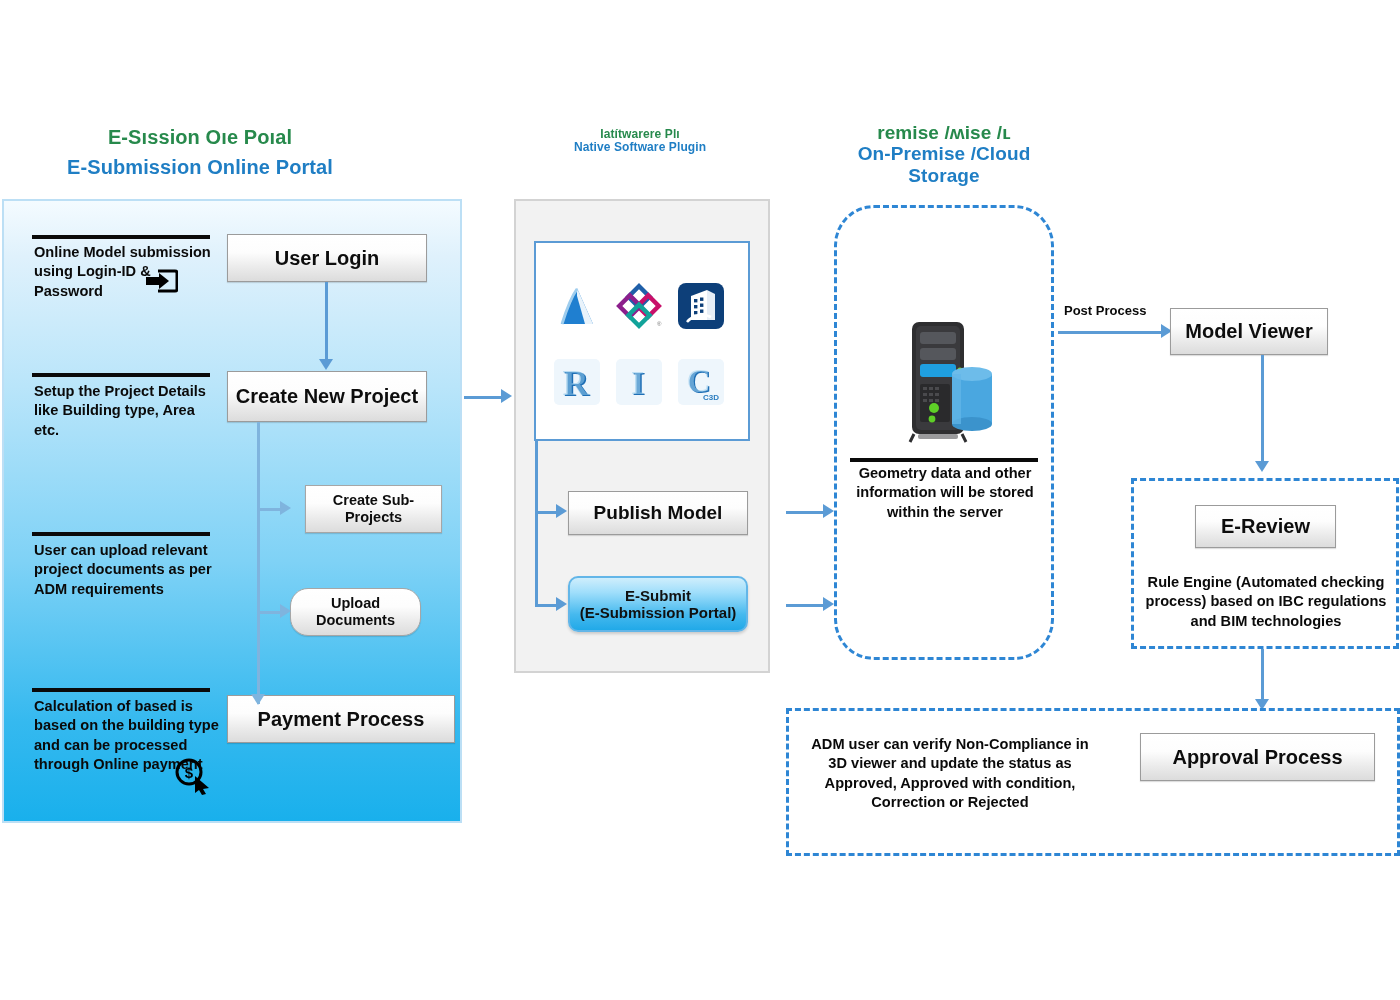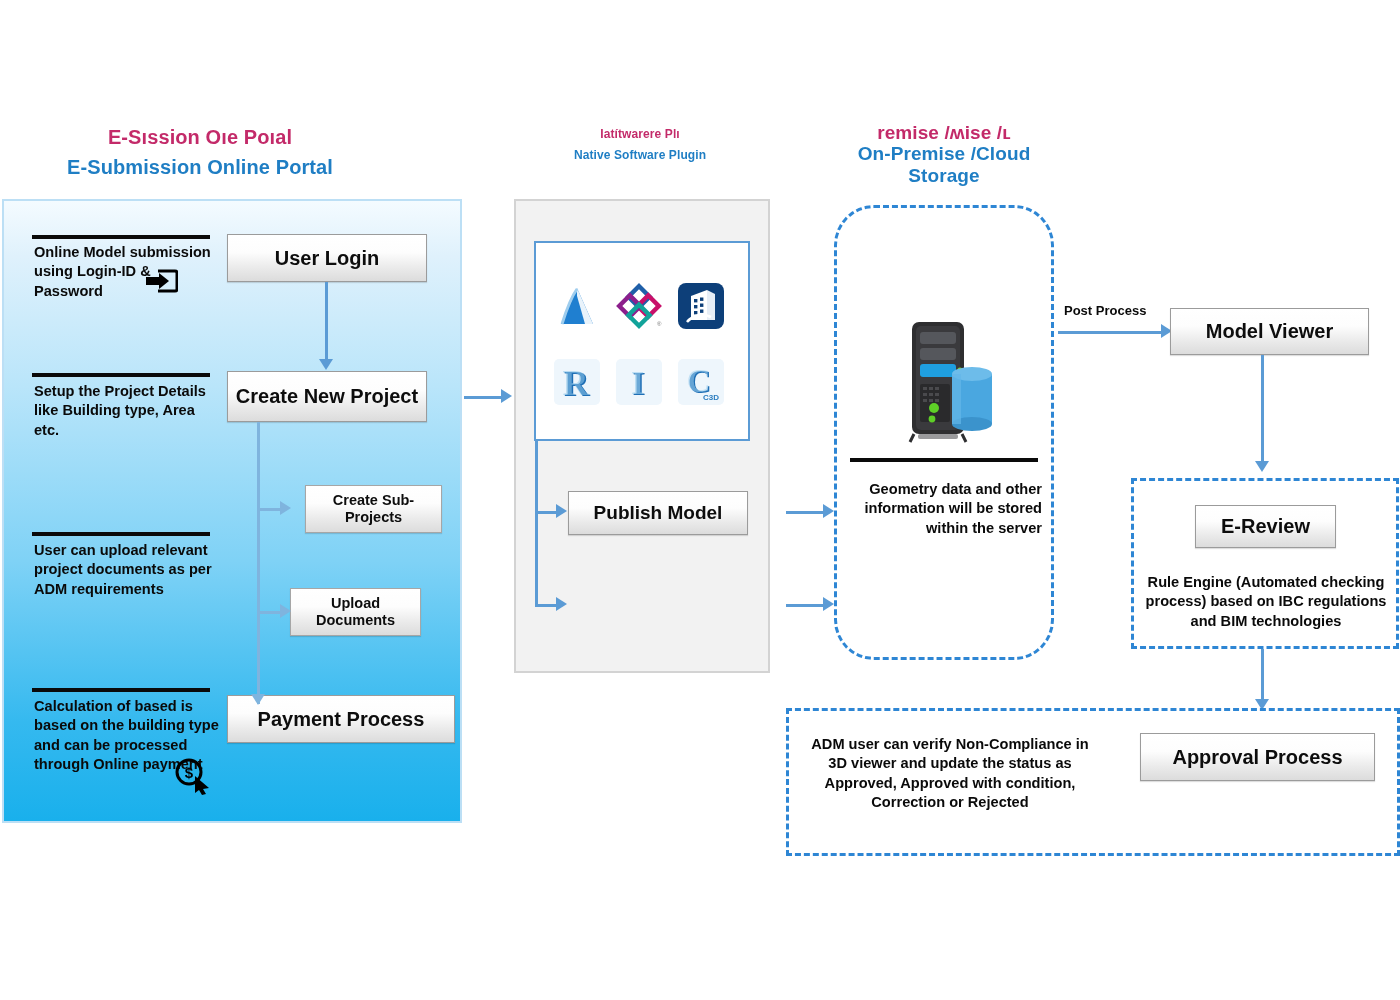--- a/index.html
+++ b/index.html
@@ -9,21 +9,21 @@
     color:#000;
   }
   .stage{position:absolute;left:0;top:0;width:1400px;height:1000px;}
 
   
   .sec-title{
     position:absolute;text-align:center;color:#1f7ec4;
     font-weight:bold;line-height:1.12;letter-spacing:.1px;
   }
   .sec-title .ghost{
-    display:block;color:#be185d;opacity:.92;
+    display:block;color:#15803d;opacity:.92;
     filter:blur(.15px);
   }
   .sec-title .real{display:block;}
 
   
   #left-panel{
     position:absolute;left:2px;top:199px;width:460px;height:624px;
     background:linear-gradient(180deg,#f4fbff 0%,#dff1fc 9%,#b9e5fa 30%,#7fd2f6 58%,#35b9ef 84%,#19b0ec 100%);
     border:2px solid #bcdff5;
     box-sizing:border-box;
@@ -105,21 +105,21 @@
 
 <div class="stage">
 
   <div class="sec-title" style="left:40px;top:126px;width:320px;font-size:20px;">
     <span class="ghost">E-Sıssion Oıe Poıal</span>
     <span class="real" style="margin-top:8px;">E-Submission Online Portal</span>
   </div>
 
   <div class="sec-title" style="left:512px;top:128px;width:256px;font-size:12px;">
     <span class="ghost">Iatítwarere Plı</span>
-    <span class="real" style="margin-top:8px;">Native Software Plugin</span>
+    <span class="real" style="">Native Software Plugin</span>
   </div>
 
   <div class="sec-title" style="left:828px;top:122px;width:232px;font-size:19px;">
     <span class="ghost">remise /ʍise /ʟ</span>
     <span class="real" style="">On-Premise /Cloud</span>
     <span class="real">Storage</span>
   </div>
 
   <div id="left-panel"></div>
 
@@ -161,21 +161,21 @@
 
   <div class="box big" style="left:227px;top:234px;width:200px;height:48px;">
     <span>User Login</span>
   </div>
   <div class="box big" style="left:227px;top:371px;width:200px;height:51px;">
     <span>Create New Project</span>
   </div>
   <div class="box small" style="left:290px;top:485px;width:137px;height:48px;margin-left:15px;">
     <span>Create Sub-Projects</span>
   </div>
-  <div class="box small" style="left:290px;top:588px;width:131px;height:48px;">
+  <div class="box small" style="left:290px;top:588px;width:131px;height:48px;border-radius:18px;">
     <span>Upload Documents</span>
   </div>
   <div class="box big" style="left:227px;top:695px;width:228px;height:48px;">
     <span>Payment Process</span>
   </div>
 
   <div class="ln lnv" style="left:325px;top:282px;height:78px;"></div>
   <div class="arw arw-d" style="left:319px;top:359px;"></div>
 
   <div class="ln lnv thin" style="left:257px;top:422px;height:282px;"></div>
@@ -250,20 +250,24 @@
       <rect x="1" y="1" width="46" height="46" rx="5" fill="#eef6fc"></rect>
       <text x="23" y="35" font-family="Liberation Serif, serif" font-size="33" font-weight="bold" text-anchor="middle" fill="#1f6fb5">C</text>
       <text x="23" y="35" font-family="Liberation Serif, serif" font-size="33" font-weight="bold" text-anchor="middle" fill="#9fd0ef" opacity=".55" transform="translate(-1.4,-1.1)">C</text>
       <text x="34" y="42" font-family="Liberation Sans, sans-serif" font-size="8" font-weight="bold" text-anchor="middle" fill="#2a7cbf">C3D</text>
     </svg>
   </div>
 
   <div class="box big" style="left:568px;top:491px;width:180px;height:44px;font-size:19px;">
     <span>Publish Model</span>
   </div>
+  <div class="box cyan" style="left:568px;top:576px;width:180px;height:56px;flex-direction:column;">
+    <span>E-Submit</span>
+    <span>(E-Submission Portal)</span>
+  </div>
 
   <div class="ln lnv" style="left:535px;top:441px;height:166px;"></div>
   <div class="ln lnh" style="left:535px;top:511px;width:24px;"></div>
   <div class="arw arw-r" style="left:556px;top:504px;"></div>
   <div class="ln lnh" style="left:535px;top:604px;width:24px;"></div>
   <div class="arw arw-r" style="left:556px;top:597px;"></div>
 
   <div class="ln lnh" style="left:786px;top:511px;width:40px;"></div>
   <div class="arw arw-r" style="left:823px;top:504px;"></div>
   <div class="ln lnh" style="left:786px;top:604px;width:40px;"></div>
@@ -300,31 +304,31 @@
       <g>
         <rect x="54" y="56" width="40" height="50" fill="#4aa7e0"></rect>
         <ellipse cx="74" cy="56" rx="20" ry="7" fill="#6dbcea"></ellipse>
         <ellipse cx="74" cy="106" rx="20" ry="7" fill="#3b93cc"></ellipse>
         <rect x="54" y="56" width="9" height="50" fill="#64b7e8" opacity=".7"></rect>
       </g>
     </svg>
   </div>
 
   <div class="rule" style="left:850px;top:458px;width:188px;"></div>
-  <div class="ctext" style="left:848px;top:480px;width:194px;text-align:right;">
+  <div class="ctext" style="left:848px;top:464px;width:194px;">
     <span>Geometry data and other information will be stored within the server</span>
   </div>
 
   <div class="lbl" style="left:1064px;top:303px;">
     <span>Post Process</span>
   </div>
   <div class="ln lnh" style="left:1058px;top:331px;width:106px;"></div>
   <div class="arw arw-r" style="left:1161px;top:324px;"></div>
 
-  <div class="box big" style="left:1170px;top:308px;width:199px;height:47px;">
+  <div class="box big" style="left:1170px;top:308px;width:158px;height:47px;">
     <span>Model Viewer</span>
   </div>
 
   <div class="ln lnv" style="left:1261px;top:355px;height:108px;"></div>
   <div class="arw arw-d" style="left:1255px;top:461px;"></div>
 
   <div class="dashed" id="ereview-region"></div>
   <div class="box big" style="left:1195px;top:505px;width:141px;height:43px;">
     <span>E-Review</span>
   </div>

